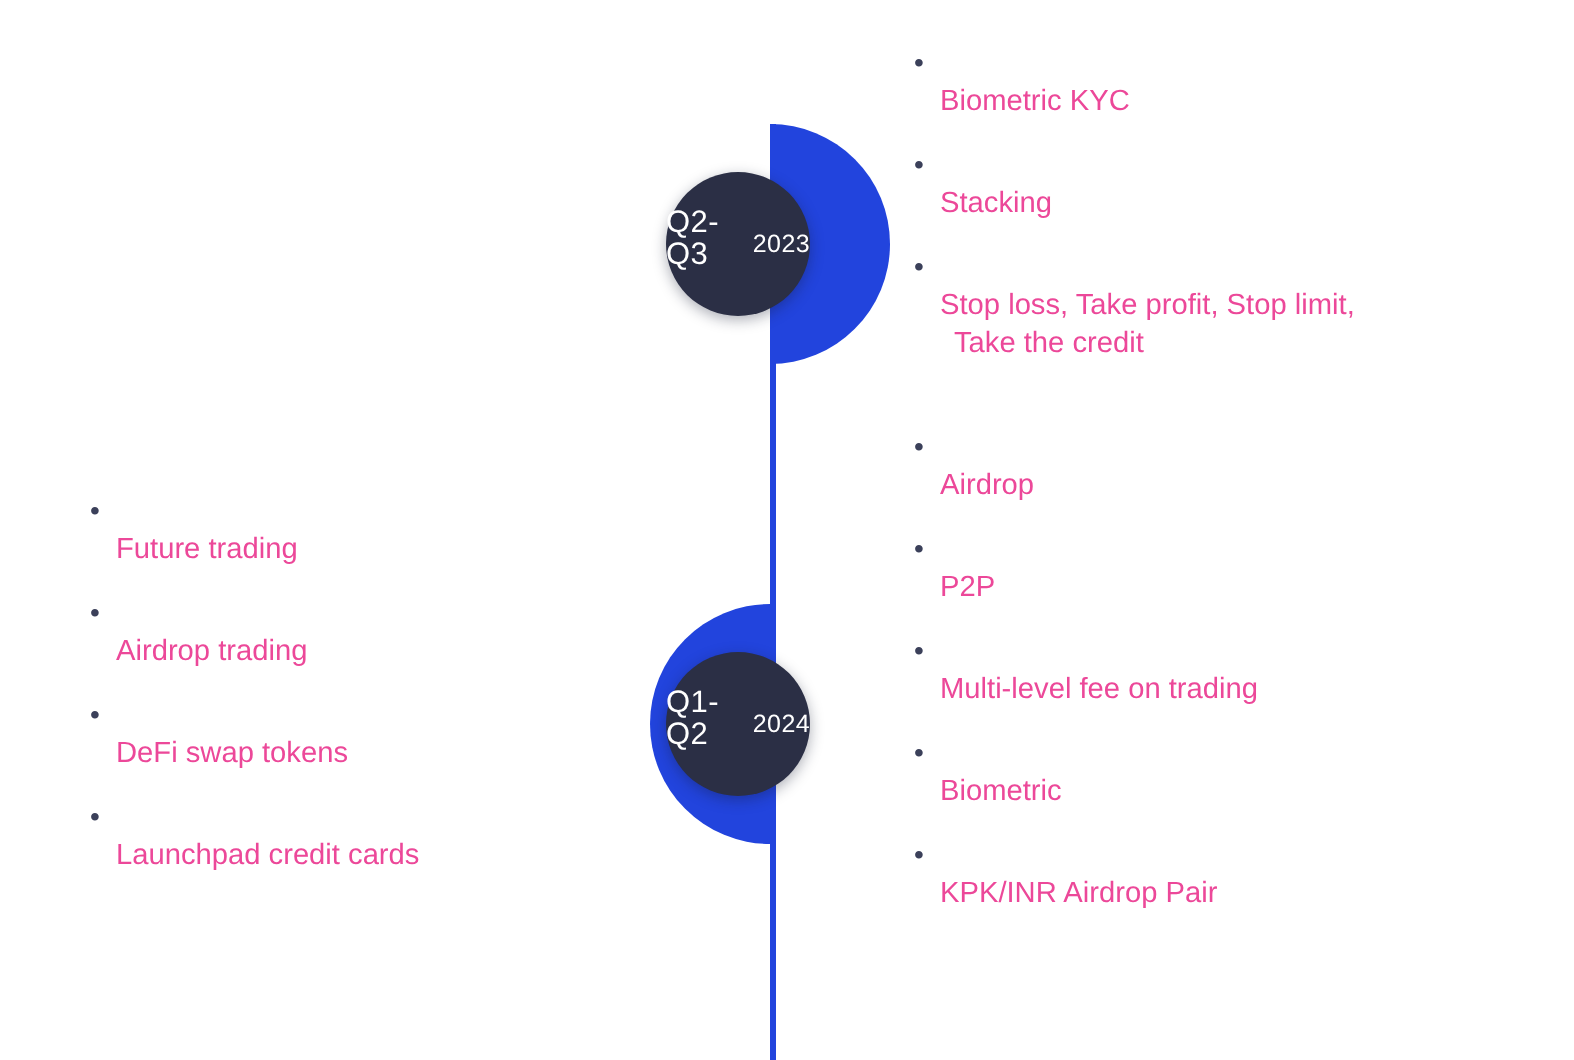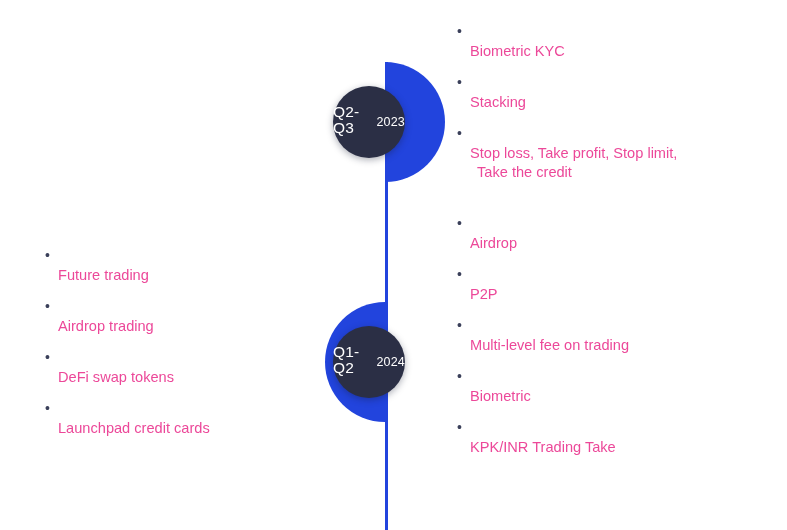--- a/index.html
+++ b/index.html
@@ -151,21 +151,21 @@
     <div class="item">
       <span>P2P</span>
     </div>
     <div class="item">
       <span>Multi-level fee on trading</span>
     </div>
     <div class="item">
       <span>Biometric</span>
     </div>
     <div class="item">
-      <span>KPK/INR Trading Take</span>
+      <span>KPK/INR Airdrop Pair</span>
     </div>
   </div>
 
   <div class="list" id="list-left">
     <div class="item">
       <span>Future trading</span>
     </div>
     <div class="item">
       <span>Airdrop trading</span>
     </div>

